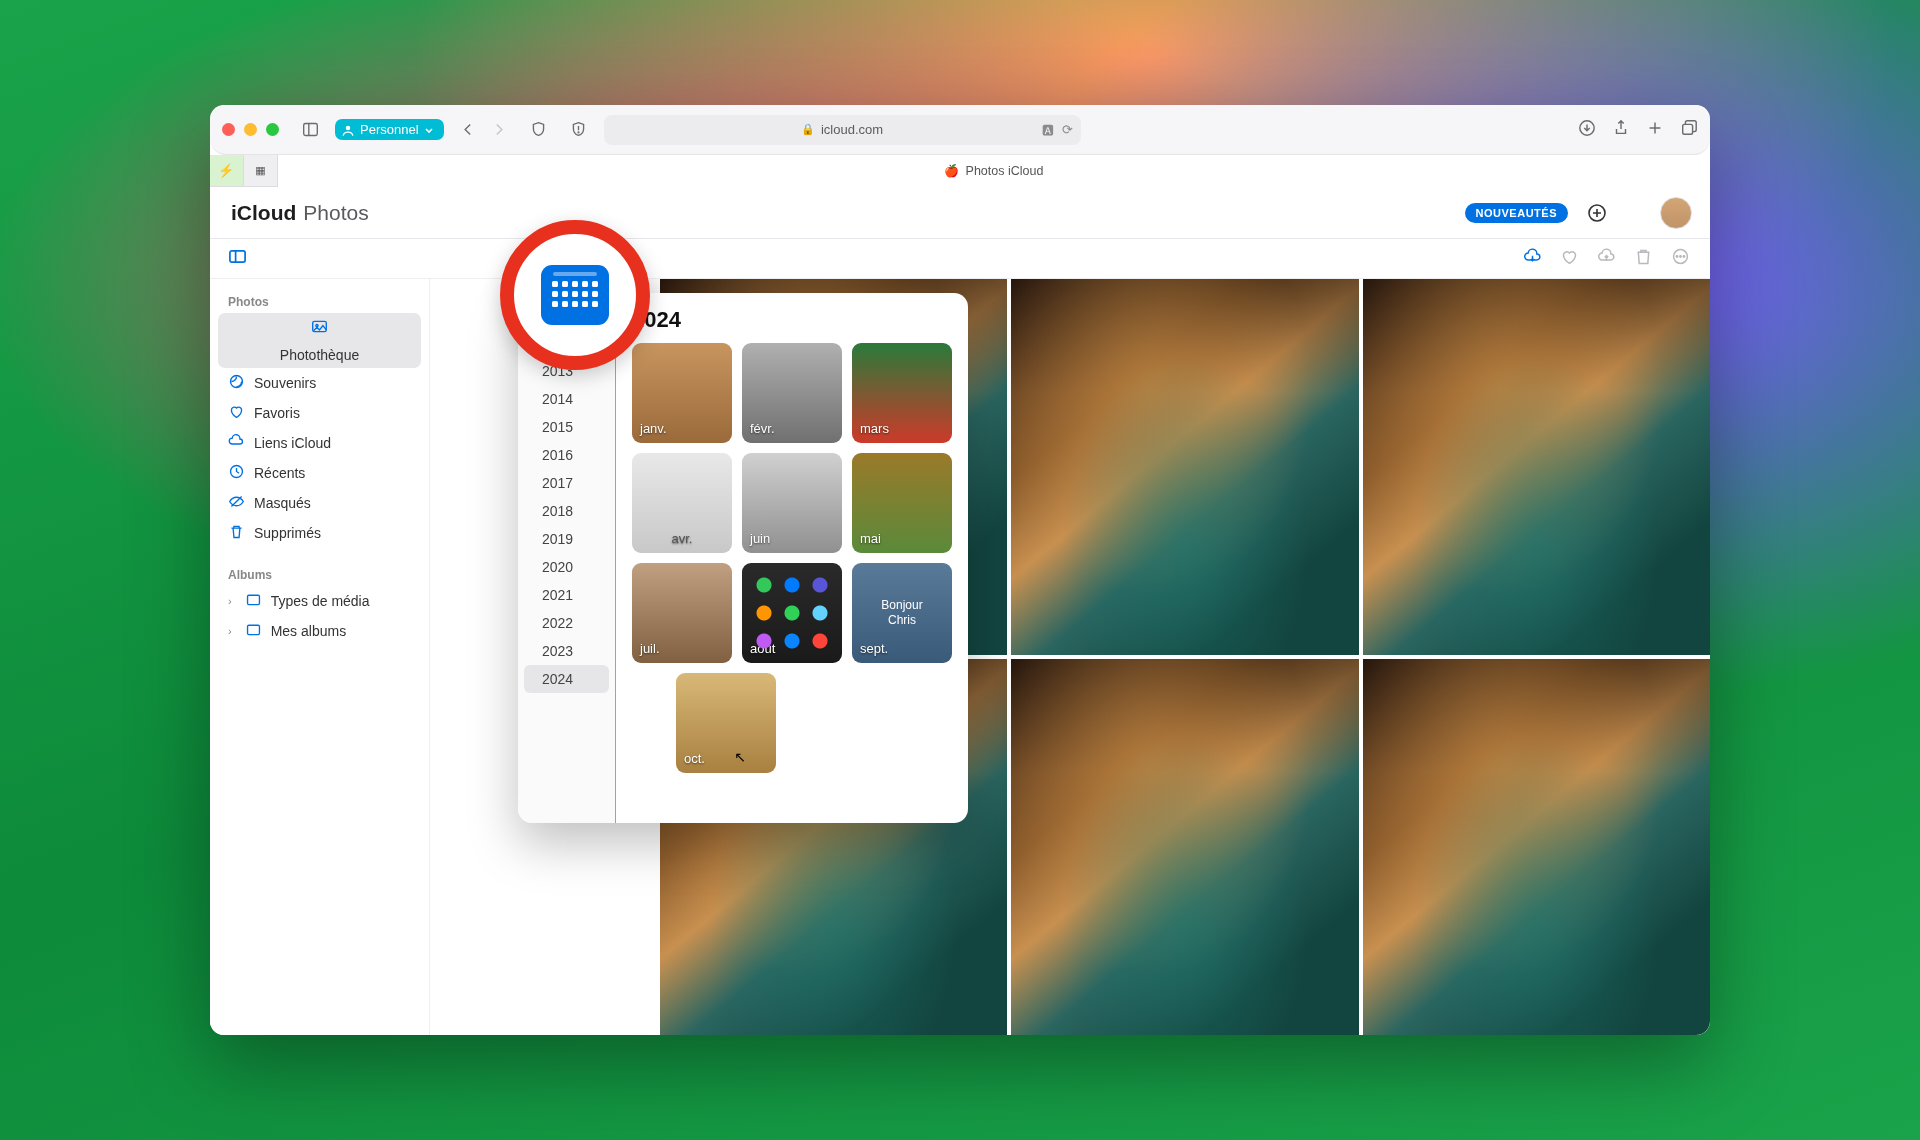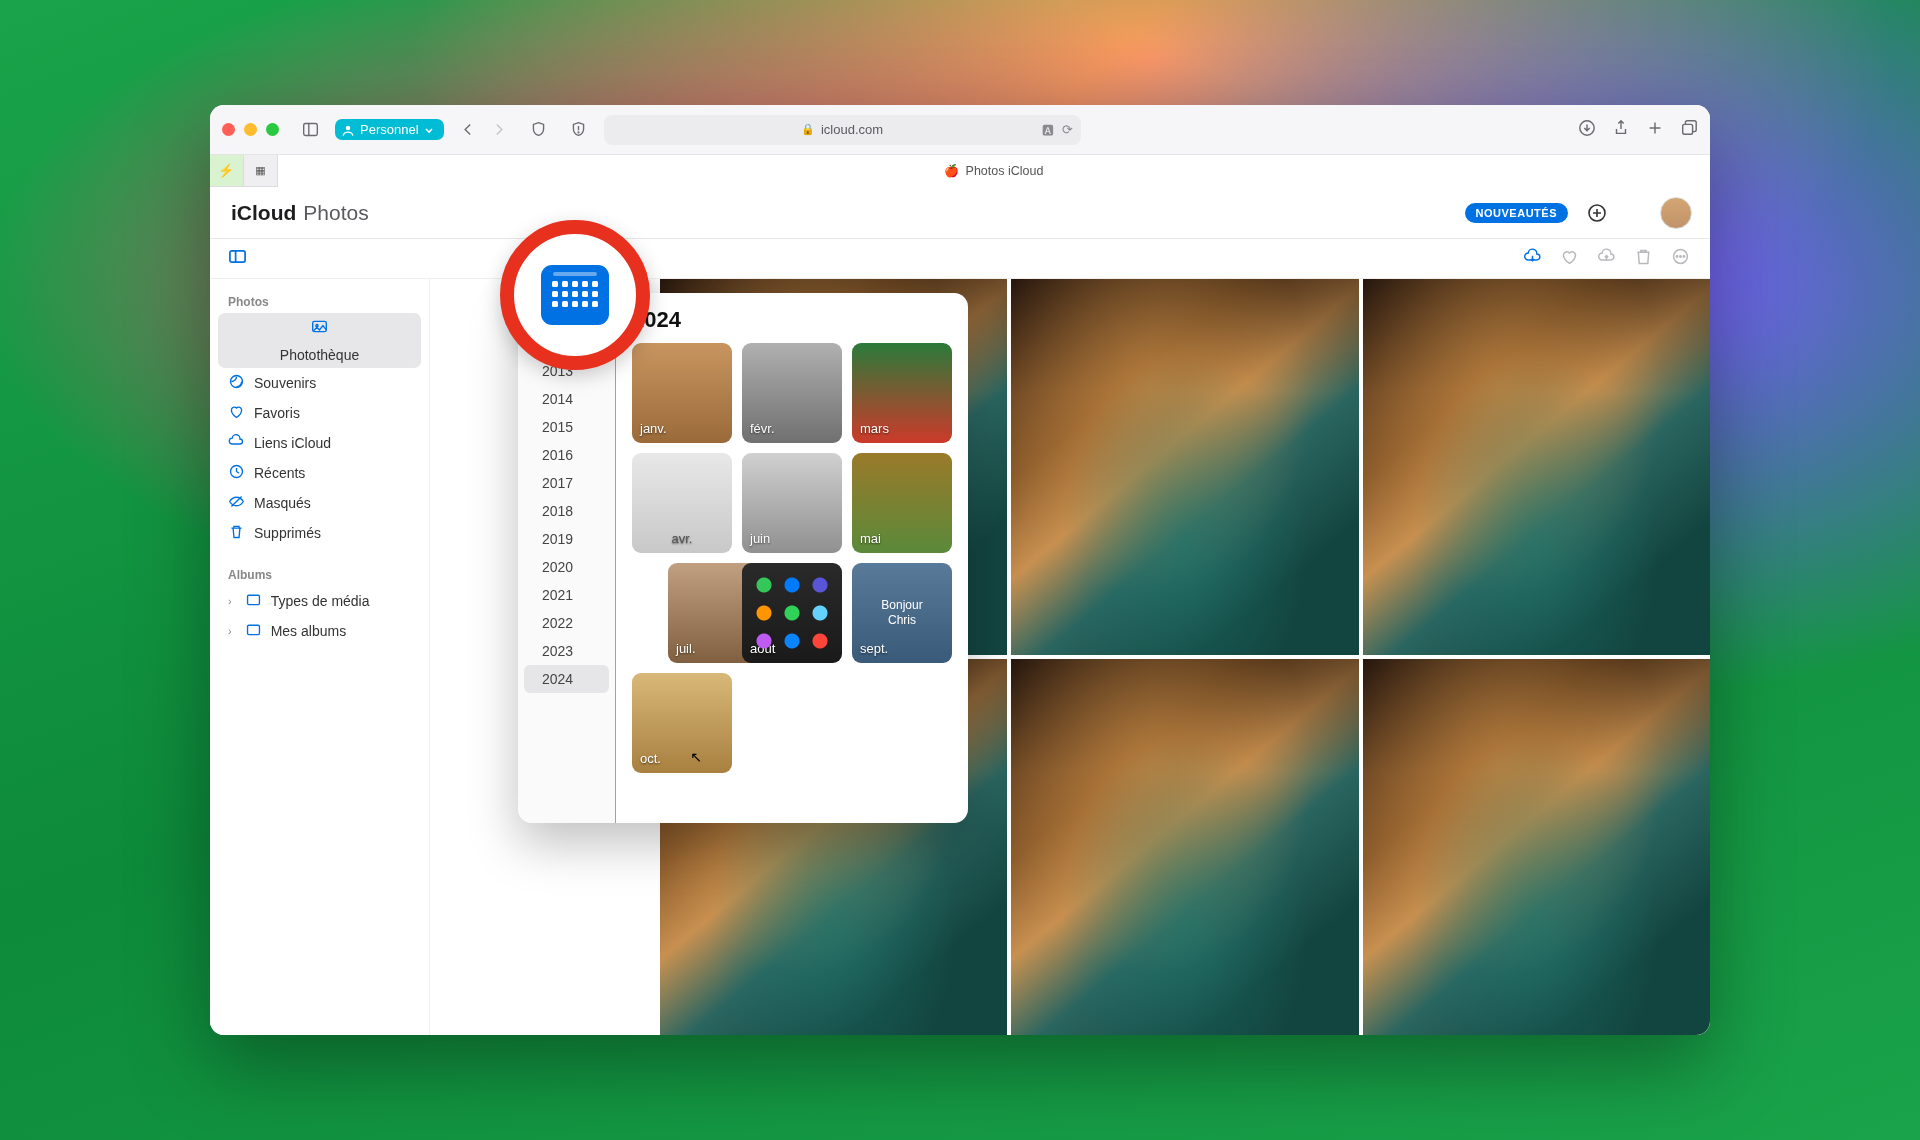--- a/index.html
+++ b/index.html
@@ -16,21 +16,21 @@
       radial-gradient(ellipse 55% 60% at 85% 25%, #7a5cff 0%, rgba(122,92,255,0) 60%),
       radial-gradient(ellipse 70% 60% at 60% 5%, #ff9d5c 0%, rgba(255,157,92,0) 55%),
       linear-gradient(160deg, #1aa34a 0%, #0d8a3a 50%, #1aa34a 100%);
   }
   .window {
     position: relative; width: 1500px; height: 930px; background: #fff;
     border-radius: 14px; box-shadow: 0 30px 80px rgba(0,0,0,0.35);
     overflow: hidden; display: flex; flex-direction: column;
   }
   
-  .titlebar { height: 50px; background: #f6f6f8; display:flex; align-items:center; padding:0 12px; gap:10px; border-bottom:1px solid #e4e4e7;}
+  .titlebar { height: 50px; background: #f6f6f8; display:flex; align-items:center; padding:0 12px; gap:10px; border-bottom:1px solid #e4e4e7;border-radius:16px;}
   .traffic { display:flex; gap:9px; margin-right:6px;}
   .dot { width:13px; height:13px; border-radius:50%; }
   .dot.r{background:#ff5f57;} .dot.y{background:#febc2e;} .dot.g{background:#28c840;}
   .tb-btn { width:30px; height:26px; border-radius:6px; display:flex; align-items:center; justify-content:center; color:#6b6b70;}
   .tb-btn svg{width:17px;height:17px;fill:none;stroke:currentColor;stroke-width:1.6;}
   .profile-pill{ background:#00bcd4; color:#fff; border-radius:7px; padding:3px 10px 3px 6px; display:flex; align-items:center; gap:5px; font-size:13px; font-weight:500;}
   .nav-arrows{display:flex;}
   .addr { flex:1; max-width:560px; margin:0 auto; background:#ececef; border-radius:8px; height:30px; display:flex; align-items:center; justify-content:center; gap:6px; color:#5b5b60; font-size:13px; position:relative;}
   .addr .lock{font-size:11px;}
   .addr .right-ico{position:absolute; right:8px; display:flex; gap:8px; color:#8a8a8f;}
@@ -80,35 +80,35 @@
   .month-pane h2{font-size:22px; font-weight:700; margin-bottom:10px; color:#111;}
   .month-grid{display:grid; grid-template-columns:repeat(3, 100px); gap:10px;}
   .mth{width:100px;height:100px; border-radius:9px; position:relative; overflow:hidden; color:#fff; font-size:13px; display:flex; align-items:flex-end; padding:7px 8px;}
   .mth .lbl{text-shadow:0 1px 2px rgba(0,0,0,0.6); font-weight:500;}
   .mth.m1{background:linear-gradient(#c8955f,#9a6a3a);} 
   .mth.m2{background:linear-gradient(#b0b0b0,#707070);} 
   .mth.m3{background:linear-gradient(#2a7a3a,#cc3a2a);} 
   .mth.m4{background:linear-gradient(#e8e8e8,#c8c8c8); color:#555;justify-content:center;} 
   .mth.m5{background:linear-gradient(#9a7a2a,#5a8a3a);} 
   .mth.m6{background:linear-gradient(#d0d0d0,#909090);} 
-  .mth.m7{background:linear-gradient(#c0a080,#806040);margin-left:36px;} 
+  .mth.m7{background:linear-gradient(#c0a080,#806040);} 
   .mth.m8{background:linear-gradient(#2a2a2a,#1a1a1a);} 
   .mth.m8::before{content:"";position:absolute;inset:10px;background:
     radial-gradient(circle at 15% 15%,#34c759 0 7px,transparent 8px),
     radial-gradient(circle at 50% 15%,#007aff 0 7px,transparent 8px),
     radial-gradient(circle at 85% 15%,#5856d6 0 7px,transparent 8px),
     radial-gradient(circle at 15% 50%,#ff9500 0 7px,transparent 8px),
     radial-gradient(circle at 50% 50%,#30d158 0 7px,transparent 8px),
     radial-gradient(circle at 85% 50%,#64d2ff 0 7px,transparent 8px),
     radial-gradient(circle at 15% 85%,#bf5af2 0 7px,transparent 8px),
     radial-gradient(circle at 50% 85%,#0a84ff 0 7px,transparent 8px),
     radial-gradient(circle at 85% 85%,#ff453a 0 7px,transparent 8px);}
   .mth.m9{background:linear-gradient(#5a7a9a,#3a5a7a);} 
   .mth.m9 .bonjour{position:absolute;top:35%;left:0;right:0;text-align:center;font-size:12px;line-height:1.25;}
-  .mth.m10{background:linear-gradient(#d8b878,#a88040);} 
+  .mth.m10{background:linear-gradient(#d8b878,#a88040);margin-left:44px;} 
   .cursor{position:absolute; right:30px; bottom:8px; font-size:14px; color:#000;}
   
   .red-ring{position:absolute; left:290px; top:115px; width:150px; height:150px; border:14px solid #e8301f; border-radius:50%; z-index:30; display:flex; align-items:center; justify-content:center; background:#fff; box-shadow:0 6px 20px rgba(0,0,0,0.2);}
   .cal-icon{width:68px;height:60px; background:#0071e3; border-radius:11px; position:relative; padding-top:16px;}
   .cal-icon::before{content:"";position:absolute;top:7px;left:12px;right:12px;height:4px;background:#fff;border-radius:2px;opacity:0.4;}
   .cal-icon .dots{display:grid;grid-template-columns:repeat(5,6px);grid-template-rows:repeat(3,6px);gap:4px;justify-content:center;}
   .cal-icon .dots span{background:#fff;border-radius:1.5px;}
   svg{overflow:visible;}
 </style>
 </head>

